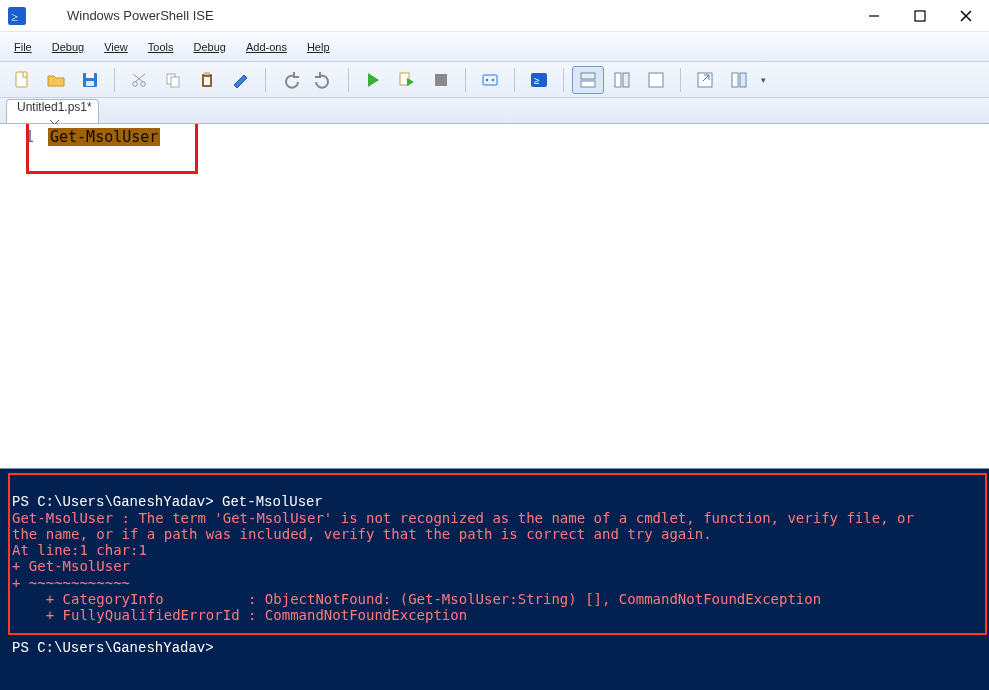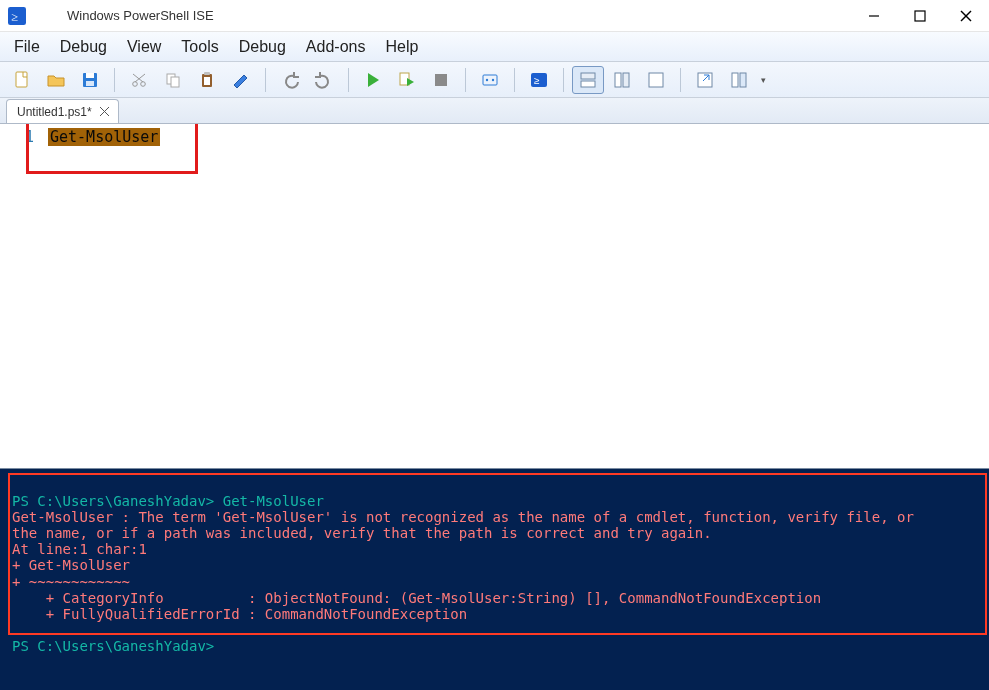--- a/index.html
+++ b/index.html
@@ -42,22 +42,23 @@
     height: 30px;
     background: linear-gradient(#f8fbff, #e8f0fb);
     display: flex;
     align-items: center;
     padding: 0 4px;
     border-bottom: 1px solid #c8d0db;
   }
   .menubar .menu-item {
     padding: 4px 10px;
     color: #222;
-    font-size: 16px;
+    font-size: 11px;
     border-radius: 3px;
+    text-decoration: underline;
   }
 
   
   .toolbar {
     height: 36px;
     background: linear-gradient(#f3f7fd, #e7effa);
     display: flex;
     align-items: center;
     padding: 0 6px;
     gap: 2px;
@@ -90,20 +91,21 @@
     background: #fff;
     border: 1px solid #aeb9c8;
     border-bottom: none;
     border-radius: 4px 4px 0 0;
     display: flex;
     align-items: center;
     padding: 0 6px 0 10px;
     font-size: 12px;
     color: #333;
     gap: 6px;
+    flex-direction: column;
   }
   .tab-close {
     width: 14px; height: 14px;
     display: flex; align-items: center; justify-content: center;
     color: #555;
   }
 
   
   .editor {
     flex: 1;
@@ -155,21 +157,21 @@
     top: 4px; height: 162px;
     border: 2px solid #ff3a24;
     pointer-events: none;
   }
   .console {
     padding: 8px 10px 6px 12px;
     white-space: pre;
     color: #e8e8e8;
   }
   .console .err { color: #ff7a7a; }
-  .console .prompt-line { color: #14b8a6; }
+  .console .prompt-line { color: #ffffff; font-family: Liberation Mono, monospace; }
 </style>
 </head>
 <body>
 
 <div class="titlebar">
   <span class="app-icon">
     <svg viewBox="0 0 16 16">
         <rect x="0" y="0" width="16" height="16" rx="2" fill="#1b5ecf"></rect>
         <text x="3" y="12" font-size="11" fill="#fff" font-family="Consolas">≥</text>
       </svg>

